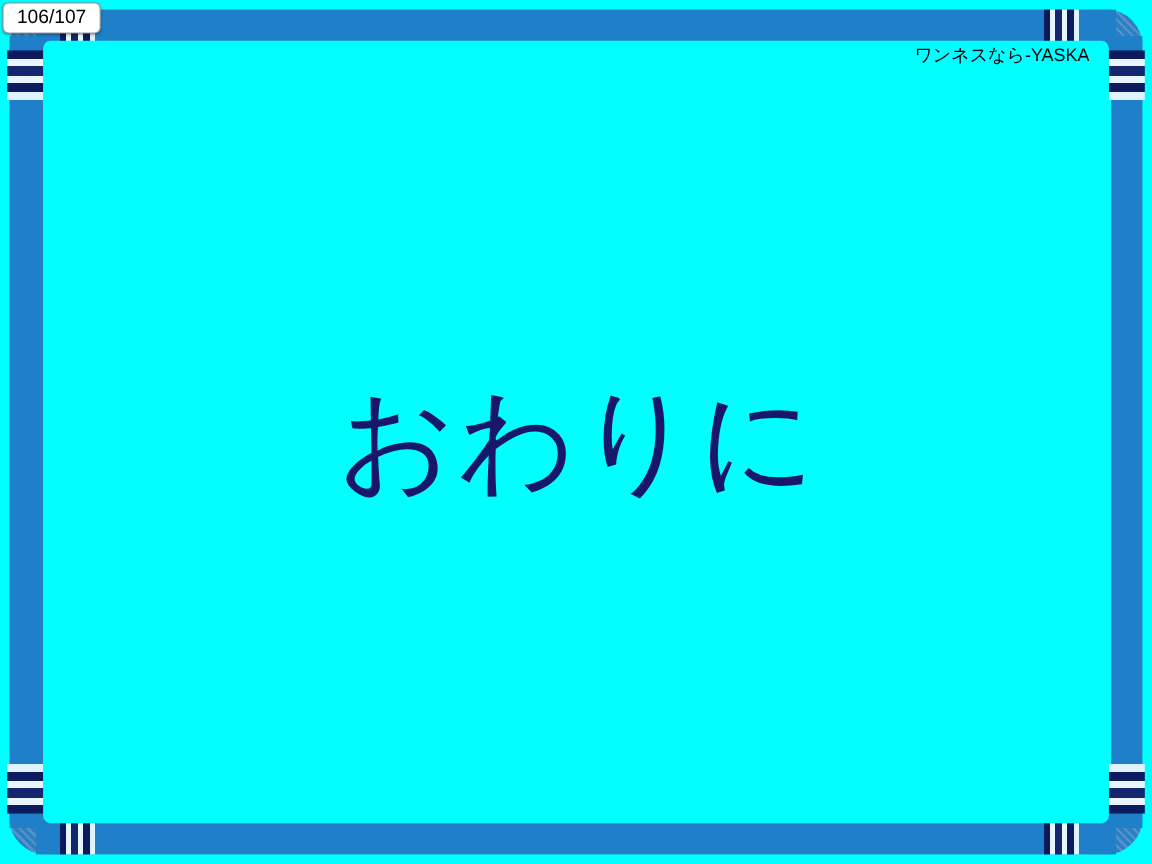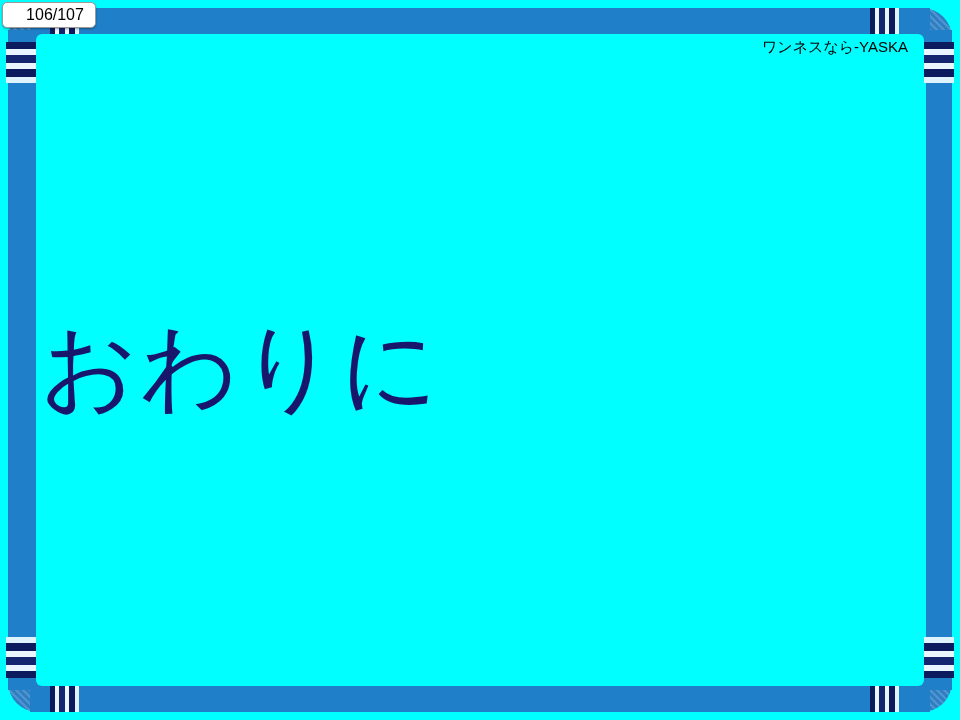--- a/index.html
+++ b/index.html
@@ -148,36 +148,36 @@
     white-space: nowrap;
     letter-spacing: 0px;
   }
 
   
   #slide-title {
     position: absolute;
     left: 4px;
     right: 0;
     top: 278px;
-    text-align: left;
+    text-align: center;
     font-size: 96px;
     line-height: 110px;
     color: #18176b;
     font-family: "DejaVu Sans", "Liberation Sans", sans-serif;
     letter-spacing: 2px;
     white-space: nowrap;
   }
 
   
   #page-badge {
     position: absolute;
     left: 2px;
     top: 2px;
     min-width: 66px;
-    padding: 2px 7px 3px 19px;
+    padding: 2px 7px 3px 7px;
     background: #ffffff;
     border: 1px solid #9a9a9a;
     border-radius: 5px;
     box-shadow: 0 1px 2px rgba(0,0,0,0.35);
     font-size: 16px;
     line-height: 19px;
     color: #000000;
     text-align: center;
     z-index: 40;
   }

